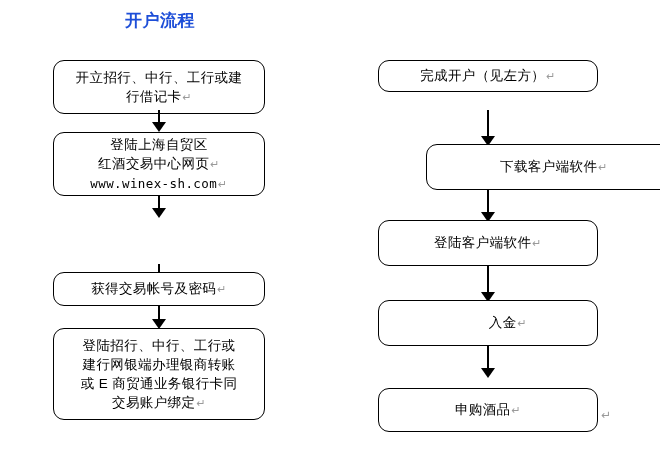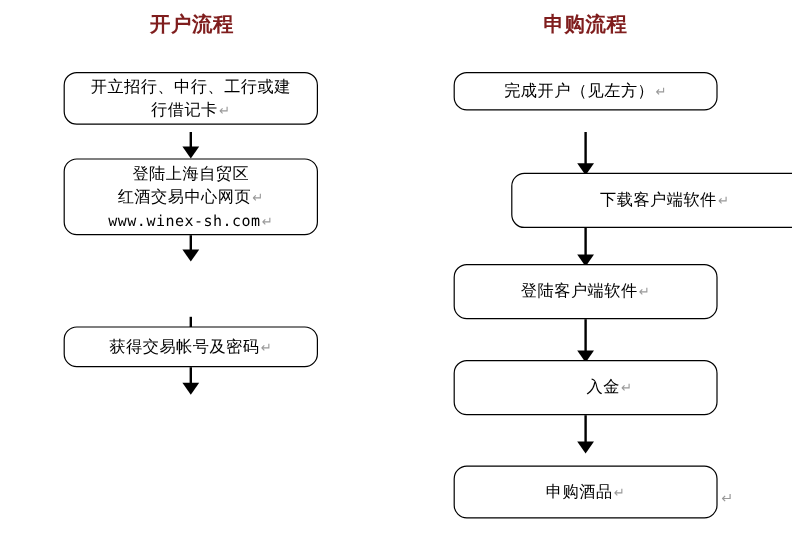--- a/index.html
+++ b/index.html
@@ -25,21 +25,21 @@
   }
 
   
   .col-title {
     position: absolute;
     text-align: center;
     font-weight: bold;
     font-size: 17px;
     line-height: 20px;
     letter-spacing: 0.5px;
-    color: #7f1d1d;
+    color: #1d4ed8;
     white-space: nowrap;
   }
   #title-left  { left: 60px;  top: 11px; width: 200px; }
   #title-right { left: 388px; top: 11px; width: 200px; }
 
   
   .flow-box {
     position: absolute;
     box-sizing: border-box;
     border: 1.6px solid #000000;
@@ -96,21 +96,21 @@
     border-top: 10px solid #000;
   }
 </style>
 </head>
 <body>
 
 <div class="canvas">
 
   <div class="col-title" id="title-left">开户流程</div>
 
-  <div class="flow-box" id="l1" style="left:53px; top:60px; width:212px; height:44px;">
+  <div class="flow-box" id="l1" style="left:53px; top:60px; width:212px; height:54px;">
     <div class="txt"><span>开立招行、中行、工行或建
 行借记卡</span><span class="pilcrow">↵</span></div>
   </div>
 
   <div class="arrow" style="left:152px; top:110px; height:22px;">
     <div class="shaft" style="height:13px;"></div>
     <div class="head" style="top:12px;"></div>
   </div>
 
   <div class="flow-box" id="l2" style="left:53px; top:132px; width:212px; height:64px;">
@@ -131,22 +131,27 @@
 
   <div class="flow-box" id="l4" style="left:53px; top:272px; width:212px; height:34px;">
     <div class="txt"><span>获得交易帐号及密码</span><span class="pilcrow">↵</span></div>
   </div>
 
   <div class="arrow" style="left:152px; top:306px; height:24px;">
     <div class="shaft" style="height:14px;"></div>
     <div class="head" style="top:13px;"></div>
   </div>
 
+  <div class="flow-box" id="l5" style="left:53px; top:328px; width:212px; height:92px;">
+    <div class="txt"><span>登陆招行、中行、工行或
+建行网银端办理银商转账
+或 E 商贸通业务银行卡同
+交易账户绑定</span><span class="pilcrow">↵</span></div>
+  </div>
 
-  <div class="col-title" id="title-right">申购流程</div>
 
   <div class="flow-box" id="r1" style="left:378px; top:60px; width:220px; height:32px;">
     <div class="txt"><span>完成开户（见左方）</span><span class="pilcrow">↵</span></div>
   </div>
 
   <div class="arrow" style="left:481px; top:110px; height:36px;">
     <div class="shaft" style="height:27px;"></div>
     <div class="head" style="top:26px;"></div>
   </div>
 

